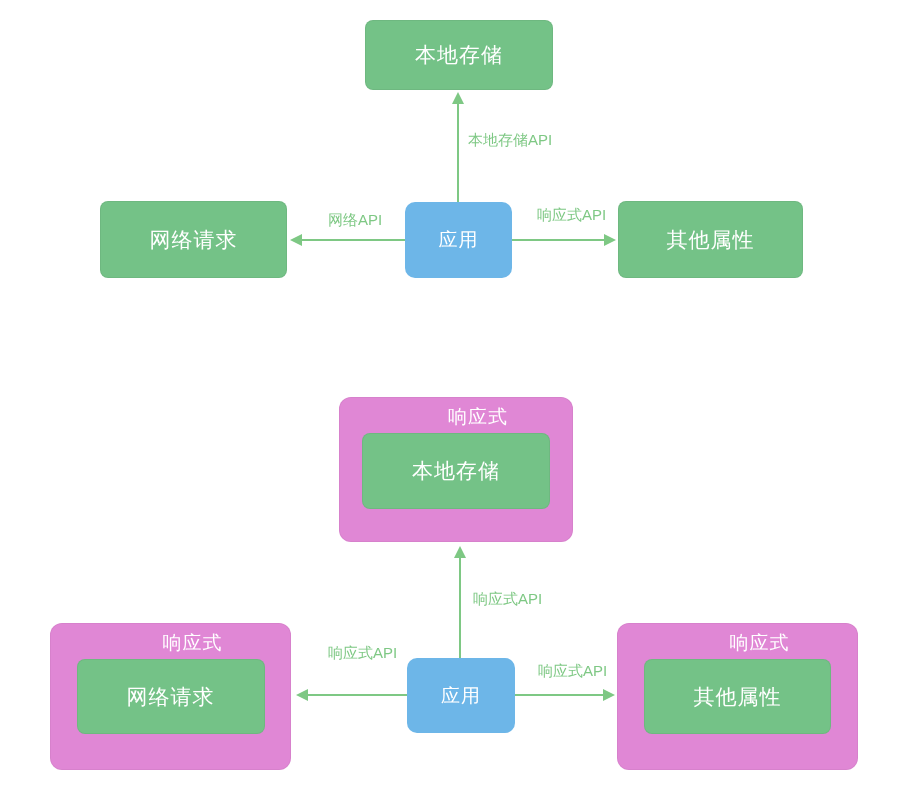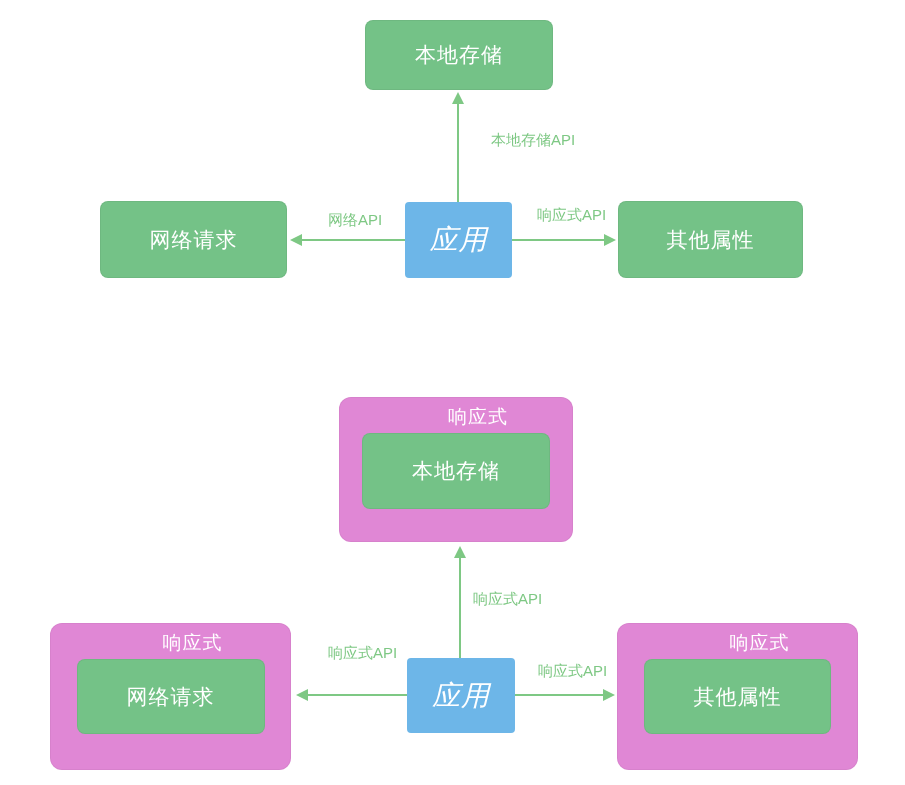--- a/index.html
+++ b/index.html
@@ -9,21 +9,21 @@
   }
   .edge-layer{position:absolute;left:0;top:0;width:905px;height:785px;z-index:1;}
   .edge-line{stroke:var(--edge-green,#7ec884);stroke-width:2;}
   .edge-head{fill:var(--edge-green,#7ec884);}
   .node{
     position:absolute;display:flex;align-items:center;justify-content:center;
     color:var(--node-text,#ffffff);font-size:21px;border-radius:8px;
     box-sizing:border-box;z-index:2;letter-spacing:1px;
   }
   .node-green{background:var(--node-green,#74c287);border:1px solid rgba(0,0,0,0.05);}
-  .node-blue{background:var(--node-blue,#6db6e8);border-radius:4px;font-size:28px;font-style:italic;}
+  .node-blue{background:var(--node-blue,#6db6e8);border-radius:10px;font-size:19px;}
   .group{
     position:absolute;background:var(--container-pink,#e087d5);
     border:1px solid rgba(0,0,0,0.04);border-radius:12px;
     display:flex;flex-direction:column;align-items:center;
     padding-top:5px;box-sizing:border-box;z-index:2;
   }
   .group-title{color:#ffffff;font-size:19px;line-height:28px;height:28px;letter-spacing:1px;padding-left:44px;}
   .group .node{position:static;margin-top:2px;}
   .edge-label{
     position:absolute;color:var(--edge-green,#7ec884);font-size:15px;
@@ -53,21 +53,21 @@
   </svg>
 
   <div class="node node-green" style="left:365px;top:20px;width:188px;height:70px;">本地存储</div>
 
   <div class="node node-green" style="left:100px;top:201px;width:187px;height:77px;">网络请求</div>
 
   <div class="node node-blue" style="left:405px;top:202px;width:107px;height:76px;">应用</div>
 
   <div class="node node-green" style="left:618px;top:201px;width:185px;height:77px;">其他属性</div>
 
-  <div class="edge-label" style="left:491px;top:132px;">本地存储API</div>
+  <div class="edge-label" style="left:468px;top:132px;">本地存储API</div>
 
   <div class="edge-label" style="left:328px;top:212px;">网络API</div>
 
   <div class="edge-label" style="left:537px;top:207px;">响应式API</div>
 
   <div class="group" style="left:339px;top:397px;width:234px;height:145px;">
     <div class="group-title">响应式</div>
     <div class="node node-green" style="width:188px;height:76px;">本地存储</div>
   </div>
 

